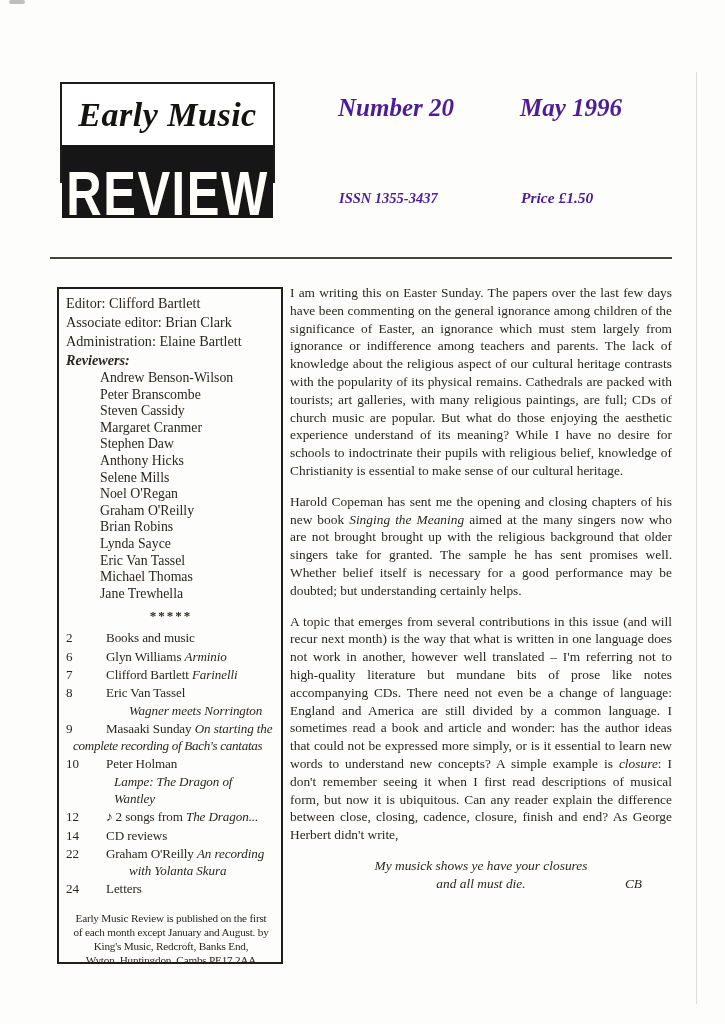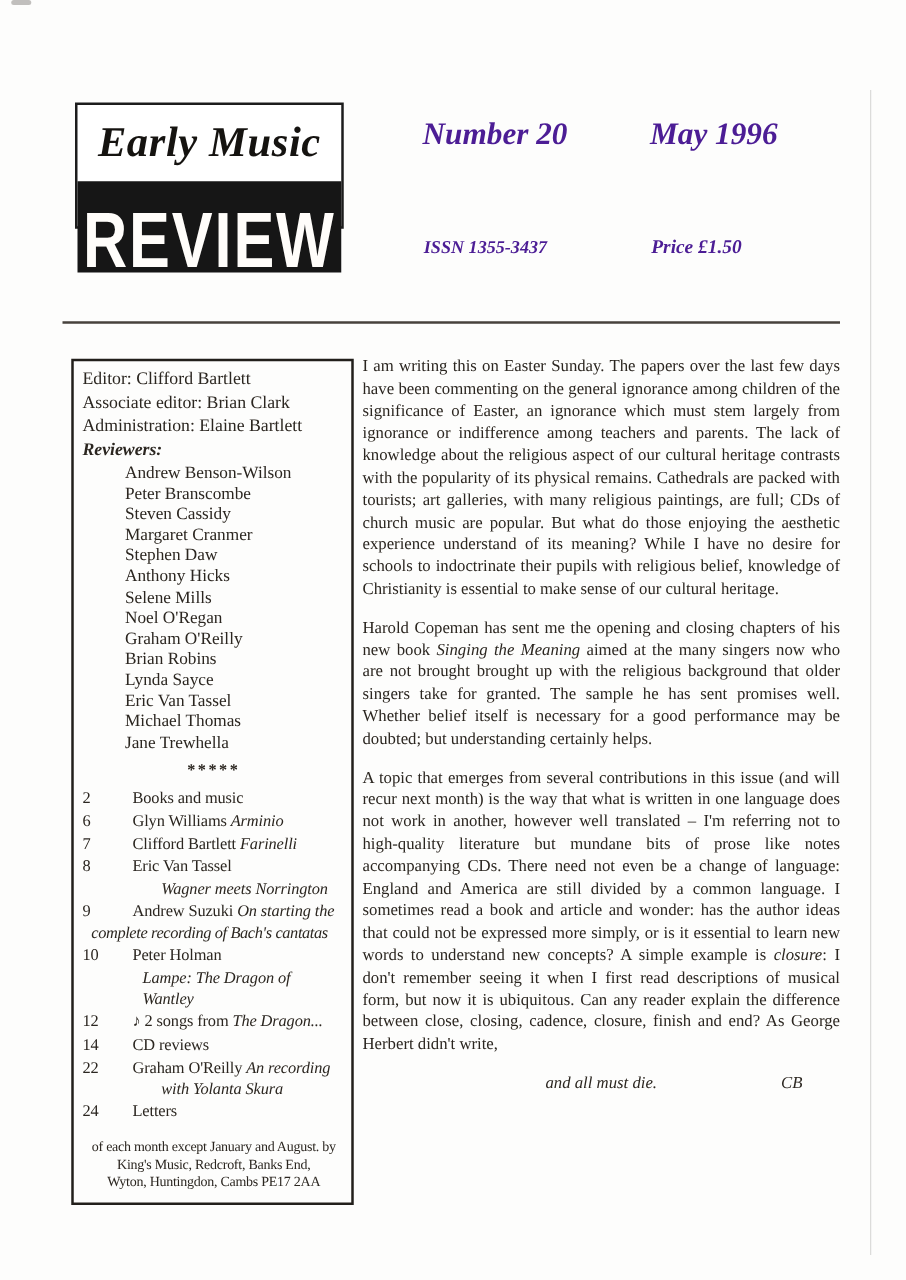--- a/index.html
+++ b/index.html
@@ -124,21 +124,21 @@
         <span class="toc-page">7</span>
         <span class="toc-title"><span>Clifford Bartlett </span><i>Farinelli</i></span>
       </div>
       <div class="toc-row">
         <span class="toc-page">8</span>
         <span class="toc-title"><span>Eric Van Tassel</span><i></i></span>
       </div>
       <div class="toc-line2 l2-indent">Wagner meets Norrington</div>
       <div class="toc-row">
         <span class="toc-page">9</span>
-        <span class="toc-title"><span>Andrew Suzuki </span><i>On starting the</i></span>
+        <span class="toc-title"><span>Masaaki Sunday </span><i>On starting the</i></span>
       </div>
       <div class="toc-line2 l2-outdent">complete recording of Bach's cantatas</div>
       <div class="toc-row">
         <span class="toc-page">10</span>
         <span class="toc-title"><span>Peter Holman</span><i></i></span>
       </div>
       <div class="toc-line2 l2-deep">Lampe: The Dragon of Wantley</div>
       <div class="toc-row">
         <span class="toc-page">12</span>
         <span class="toc-title"><span>♪ 2 songs from </span><i>The Dragon...</i></span>
@@ -152,30 +152,32 @@
         <span class="toc-title"><span>Graham O'Reilly </span><i>An recording</i></span>
       </div>
       <div class="toc-line2 l2-indent">with Yolanta Skura</div>
       <div class="toc-row">
         <span class="toc-page">24</span>
         <span class="toc-title"><span>Letters</span><i></i></span>
       </div>
     </div>
 
     <div class="imprint">
+      <div>Early Music Review is published on the first</div>
       <div>of each month except January and August.  by</div>
       <div>King's Music, Redcroft, Banks End,</div>
       <div>Wyton, Huntingdon, Cambs PE17 2AA</div>
 
     </div>
   </aside>
 
   <main class="editorial">
     <p><span>I am writing this on Easter Sunday. The papers over the last few days have been commenting on the general ignorance among children of the significance of Easter, an ignorance which must stem largely from ignorance or indifference among teachers and parents. The lack of knowledge about the religious aspect of our cultural heritage contrasts with the popularity of its physical remains. Cathedrals are packed with tourists; art galleries, with many religious paintings, are full; CDs of church music are popular.  But what do those enjoying the aesthetic experience understand of its meaning? While I have no desire for schools to indoctrinate their pupils with religious belief, knowledge of Christianity is essential to make sense of our cultural heritage.</span></p>
     <p><span>Harold Copeman has sent me the opening and closing chapters of his new book </span><i>Singing the Meaning</i><span>  aimed at the many singers now who are not brought brought up with the religious background that older singers take for granted. The sample he has sent promises well. Whether belief itself is necessary for a good performance may be doubted; but understanding certainly helps.</span></p>
     <p><span>A topic that emerges from several contributions in this issue (and will recur next month) is the way that what is written in one language does not work in another, however well translated – I'm referring not to high-quality literature but mundane bits of prose like notes accompanying CDs. There need not even be a change of language: England and America are still divided by a common language. I sometimes read a book and article and wonder: has the author ideas that could not be expressed more simply, or is it essential to learn new words to understand new concepts? A simple example is </span><i>closure</i><span>: I don't remember seeing it when I first read descriptions of musical form, but now it is ubiquitous. Can any reader explain the difference between close, closing, cadence, closure, finish and end? As George Herbert didn't write,</span></p>
     <div class="quote">
+      <div>My musick shows ye have your closures</div>
       <div>and all must die.</div>
       <span class="sig">CB</span>
     </div>
   </main>
 
 </div>
 
 </body></html>

